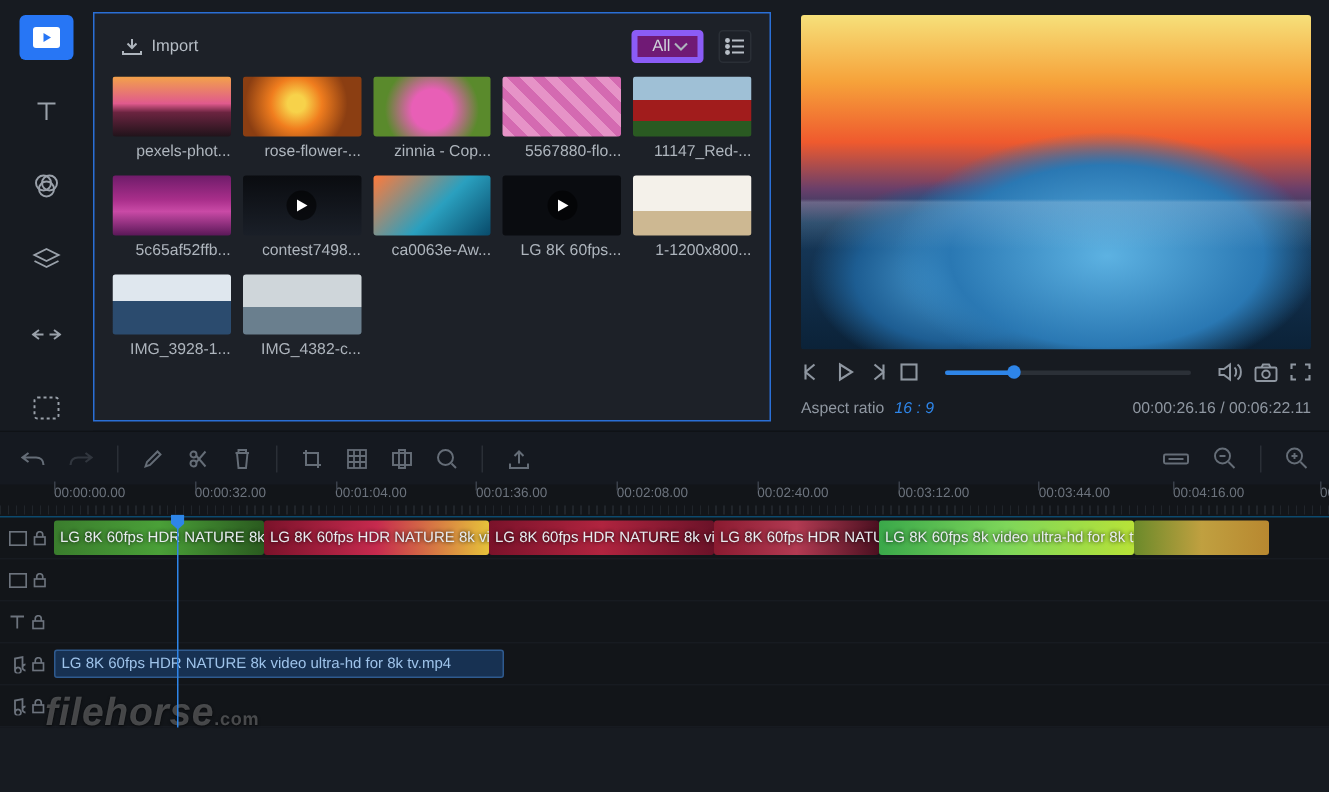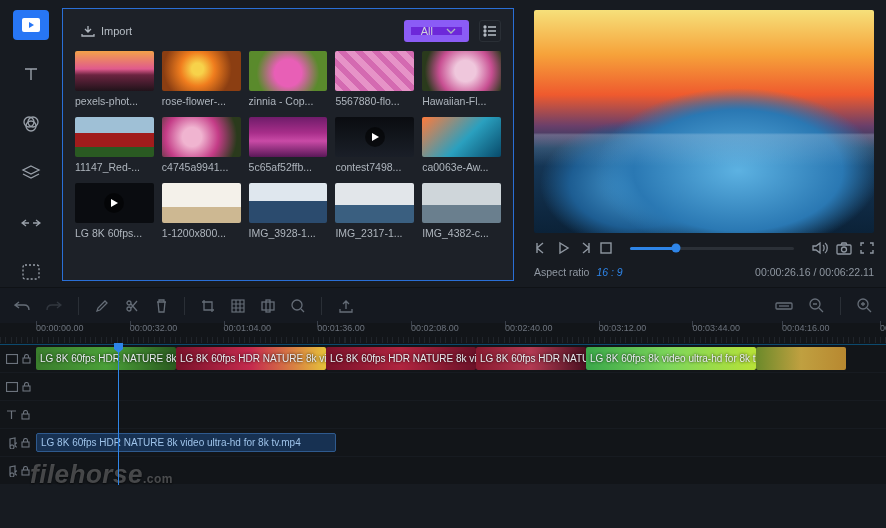--- a/index.html
+++ b/index.html
@@ -15,25 +15,25 @@
   .rail-btn { width:36px; height:30px; display:flex; align-items:center; justify-content:center; border-radius:4px; cursor:pointer; color:#9aa1aa; }
   .rail-btn.active { background:#2776f5; color:#fff; }
   .media-panel {
     flex: 1; background:#1d2128; border:1px solid #2a6fd6;
     margin: 8px 12px 6px 0; padding: 8px 12px 8px 12px;
     display:flex; flex-direction:column;
   }
   .media-head { display:flex; align-items:center; gap:10px; height:28px; margin-bottom:6px; }
   .import { display:flex; align-items:center; gap:6px; color:#b7bec6; cursor:pointer; padding:2px 6px;}
   .spacer { flex:1; }
-  .filter-dd { background:#6d28d9; border:7px solid #8b5cf6; color:#cfd4da; padding:2px 29px 2px 10px; border-radius:3px; height:22px; display:flex; align-items:center; position:relative; cursor:pointer;}
+  .filter-dd { background:#701a75; border:4px solid #8b5cf6; color:#cfd4da; padding:2px 18px 2px 10px; border-radius:3px; height:22px; display:flex; align-items:center; position:relative; cursor:pointer;}
   .filter-dd .chev { position:absolute; right:6px; }
   .list-mode { width:22px; height:22px; display:flex; align-items:center; justify-content:center; border:1px solid #2a2f36; border-radius:3px; cursor:pointer; color:#b7bec6;}
   .grid { display:grid; grid-template-columns: repeat(5, 1fr); gap:10px 8px; overflow:hidden; }
-  .thumb { display:flex; flex-direction:column; gap:4px; }
+  .thumb { display:flex; flex-direction:column; gap:4px;align-items:flex-end; }
   .timg { width:100%; height:40px; border-radius:2px; position:relative; display:flex; align-items:center; justify-content:center;}
   .tname { color:#aeb5bd; font-size:10.5px; white-space:nowrap; overflow:hidden; text-overflow:ellipsis; }
   .play-ov { width:20px;height:20px;border-radius:99px;background:rgba(0,0,0,.55);display:flex;align-items:center;justify-content:center;}
   .play-ov svg{width:10px;height:10px;}
 
   .preview { width:360px; padding:10px 12px 6px 8px; display:flex; flex-direction:column; }
   .pimg { flex:1; border-radius:2px; position:relative; overflow:hidden; }
   .pctrl { display:flex; align-items:center; gap:8px; height:30px; color:#8f97a1; }
   .pctrl .btn { cursor:pointer; display:flex; align-items:center; justify-content:center; }
   .pinfo { display:flex; align-items:center; justify-content:space-between; font-size:10.5px; color:#8f97a1; height:18px;}
@@ -146,30 +146,22 @@
         </div>
         <div class="thumb">
           <div class="timg" style="background: radial-gradient(circle at 50% 55%, rgb(232, 95, 182) 30%, rgb(90, 138, 44) 70%);"></div>
           <div class="tname">zinnia - Cop...</div>
         </div>
         <div class="thumb">
           <div class="timg" style="background: repeating-linear-gradient(45deg, rgb(230, 147, 199) 0px, rgb(230, 147, 199) 6px, rgb(212, 106, 177) 6px, rgb(212, 106, 177) 12px);"></div>
           <div class="tname">5567880-flo...</div>
         </div>
         <div class="thumb">
-          <div class="timg" style="background: radial-gradient(circle at 55% 50%, rgb(239, 199, 220) 22%, rgb(200, 79, 146) 55%, rgb(42, 58, 28) 85%);"></div>
-          <div class="tname">Hawaiian-Fl...</div>
-        </div>
-        <div class="thumb">
           <div class="timg" style="background: linear-gradient(rgb(159, 192, 214) 40%, rgb(161, 28, 28) 40%, rgb(161, 28, 28) 75%, rgb(42, 90, 34) 75%);"></div>
           <div class="tname">11147_Red-...</div>
-        </div>
-        <div class="thumb">
-          <div class="timg" style="background: radial-gradient(circle at 38% 50%, rgb(240, 180, 208) 18%, rgb(196, 60, 135) 50%, rgb(42, 58, 28) 85%);"></div>
-          <div class="tname">c4745a9941...</div>
         </div>
         <div class="thumb">
           <div class="timg" style="background: linear-gradient(rgb(111, 28, 106) 0%, rgb(168, 46, 138) 40%, rgb(201, 74, 166) 60%, rgb(90, 24, 88) 100%);"></div>
           <div class="tname">5c65af52ffb...</div>
         </div>
         <div class="thumb">
           <div class="timg" style="background: linear-gradient(rgb(10, 12, 16) 0%, rgb(26, 31, 40) 100%);">
             <div class="play-ov">
               <svg viewBox="0 0 10 10">
                 <path d="M2 1l7 4-7 4z" fill="#fff"></path>
@@ -192,24 +184,20 @@
           </div>
           <div class="tname">LG 8K 60fps...</div>
         </div>
         <div class="thumb">
           <div class="timg" style="background: linear-gradient(rgb(244, 241, 234) 60%, rgb(205, 184, 146) 60%);"></div>
           <div class="tname">1-1200x800...</div>
         </div>
         <div class="thumb">
           <div class="timg" style="background: linear-gradient(rgb(223, 231, 238) 45%, rgb(43, 75, 110) 45%);"></div>
           <div class="tname">IMG_3928-1...</div>
-        </div>
-        <div class="thumb">
-          <div class="timg" style="background: linear-gradient(rgb(226, 230, 234) 55%, rgb(58, 95, 128) 55%);"></div>
-          <div class="tname">IMG_2317-1...</div>
         </div>
         <div class="thumb">
           <div class="timg" style="background: linear-gradient(rgb(207, 214, 218) 55%, rgb(106, 127, 142) 55%);"></div>
           <div class="tname">IMG_4382-c...</div>
         </div>
       </div>
   </div>
 
   <div class="preview">
     <div class="pimg" style="background:

